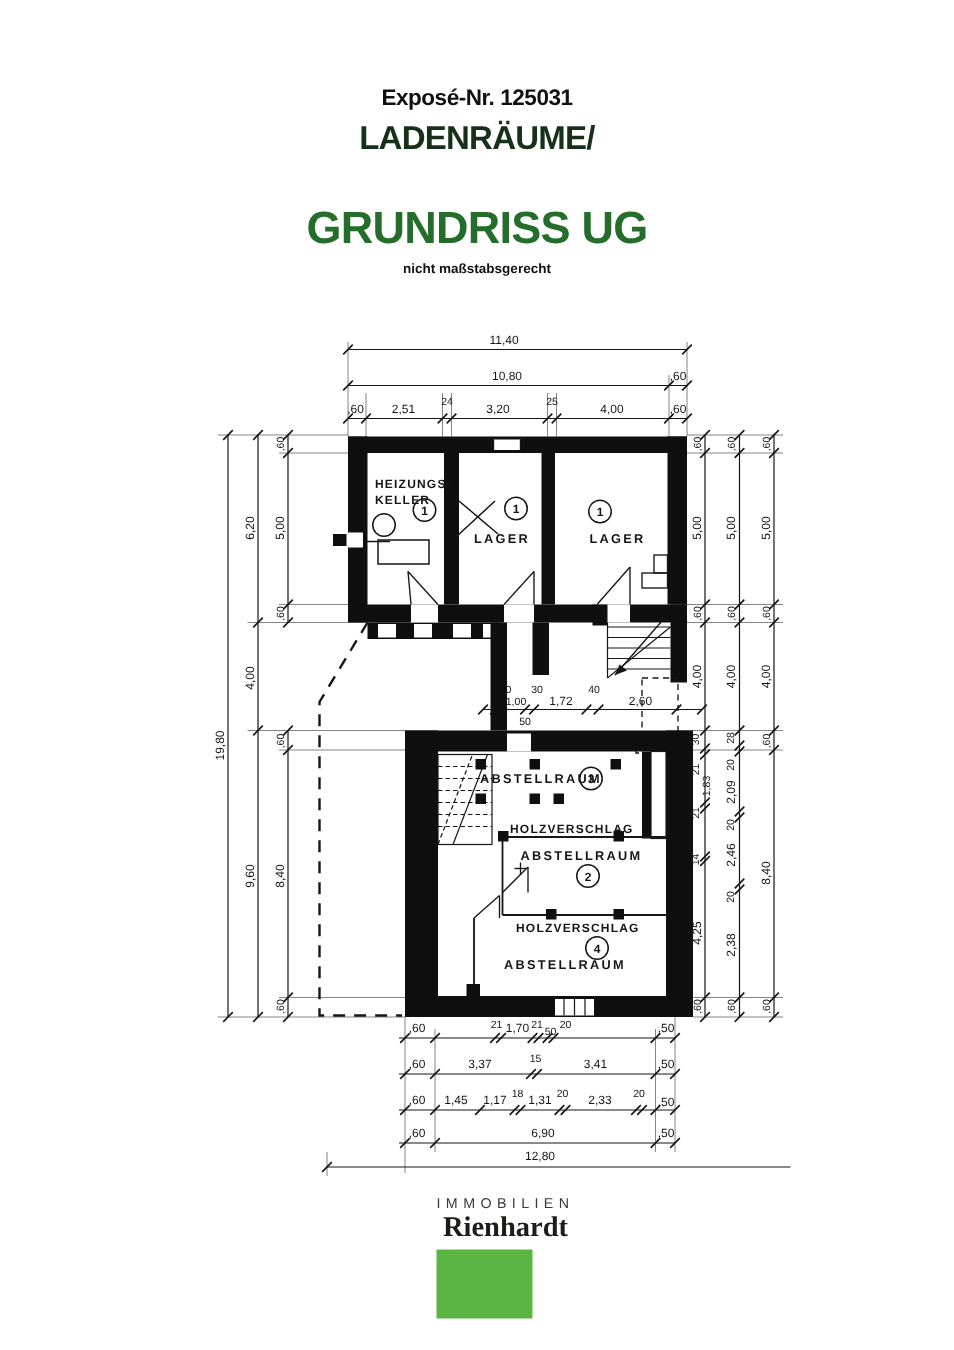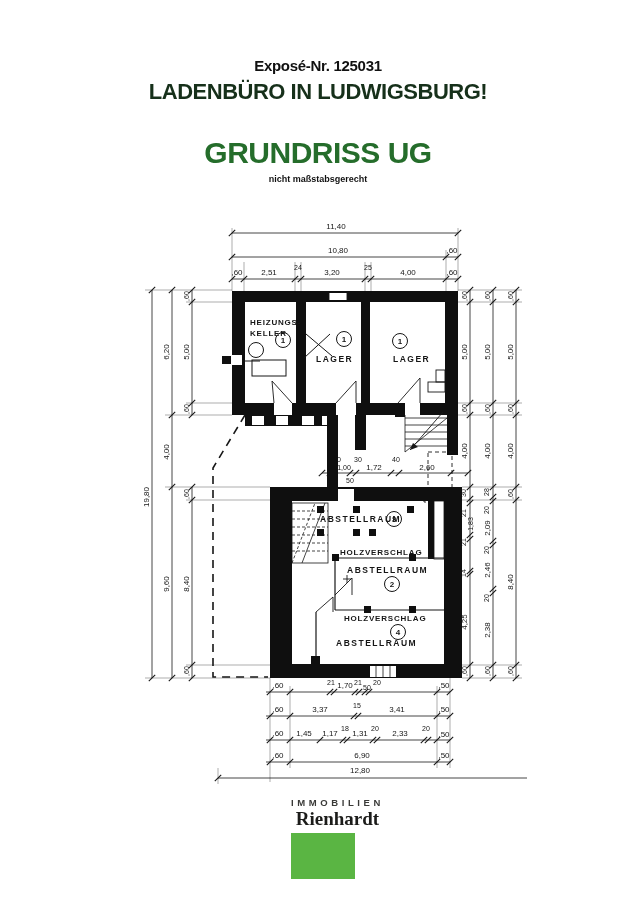--- a/index.html
+++ b/index.html
@@ -10,32 +10,32 @@
   .title{top:80px;font-size:22px;font-weight:bold;line-height:23px;letter-spacing:-0.5px;}
   .plantitle{top:136px;font-size:30px;font-weight:bold;letter-spacing:-0.5px;text-align:center;}
   .note{top:174px;font-size:9px;font-weight:bold;}
   svg text{font-family:"Liberation Sans",sans-serif;fill:#161616;}
   .dim{font-size:8px;}
   .dims{font-size:7px;}
   .room{font-size:8.5px;font-weight:bold;letter-spacing:1.5px;}
   .roomS{font-size:8px;font-weight:bold;letter-spacing:0.8px;}
   .num{font-size:8px;font-weight:bold;letter-spacing:0;}
   .footer{position:absolute;left:291px;top:797px;}
-  .brandtop{font-size:9.5px;letter-spacing:3.6px;color:#3a3a38;font-weight:bold;}
+  .brandtop{font-size:9.5px;letter-spacing:3.6px;color:#3a3a38;font-weight:normal;}
   .brandname{font-family:"Liberation Serif",serif;font-size:19px;font-weight:bold;color:#1c1c1a;margin-top:0px;text-align:center;}
   .brandsq{width:64px;height:46px;margin-top:3px;}
 </style>
 </head>
 <body>
 
 <div class="page">
 
   <div class="hdr expose">Exposé-Nr. 125031</div>
   <div class="hdr title" style="color:#16301a">
-    <div>LADENBÜRO IN LUDWIGSBURG!</div>
+    <div>LADENRÄUME/</div>
   </div>
   <div class="hdr plantitle" style="color:#256d2b">GRUNDRISS UG</div>
   <div class="hdr note">nicht maßstabsgerecht</div>
 
   <svg width="636" height="900" viewBox="0 0 636 900" style="position:absolute;left:0;top:0">
     <defs>
       <g id="tk">
           <line x1="-3.2" y1="3.2" x2="3.2" y2="-3.2" stroke="#161616" stroke-width="1.1"></line>
         </g>
     </defs>

